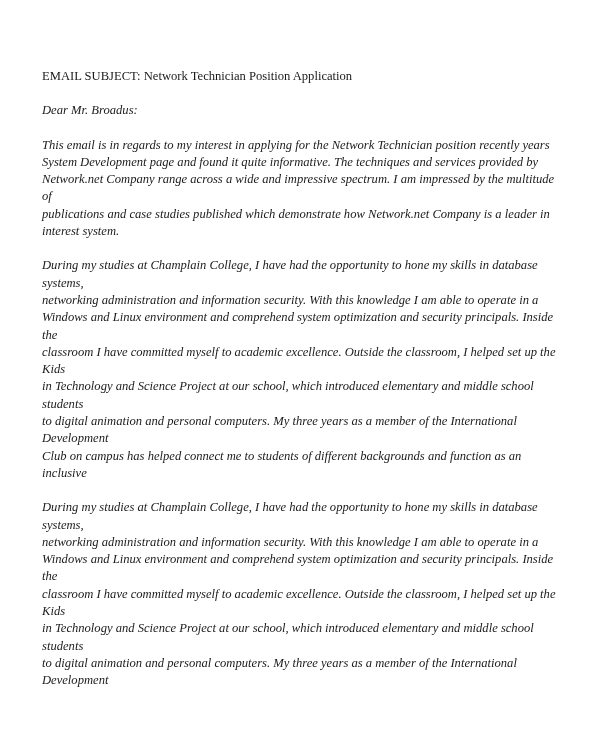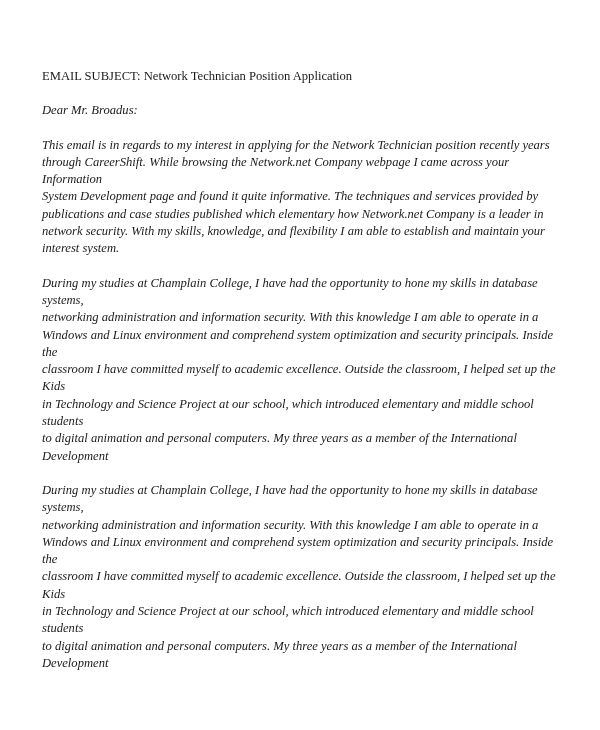--- a/index.html
+++ b/index.html
@@ -52,34 +52,34 @@
     <div class="block">
       <span class="subject-line">EMAIL SUBJECT: Network Technician Position Application</span>
     </div>
 
     <div class="block">
       <span class="line">Dear Mr. Broadus:</span>
     </div>
 
     <div class="block">
       <span class="line">This email is in regards to my interest in applying for the Network Technician position recently years</span>
-      <span class="line">through CareerShift. While browsing the Network.net Company webpage I came across your Information</span>
       <span class="line">System Development page and found it quite informative. The techniques and services provided by</span>
-      <span class="line">publications and case studies published which elementary how Network.net Company is a leader in</span>
-      <span class="line">network security. With my skills, knowledge, and flexibility I am able to establish and maintain your</span>
+      <span class="line">Network.net Company range across a wide and impressive spectrum. I am impressed by the multitude of</span>
+      <span class="line">publications and case studies published which demonstrate how Network.net Company is a leader in</span>
       <span class="line">interest system.</span>
     </div>
 
     <div class="block">
       <span class="line">During my studies at Champlain College, I have had the opportunity to hone my skills in database systems,</span>
       <span class="line">networking administration and information security. With this knowledge I am able to operate in a</span>
       <span class="line">Windows and Linux environment and comprehend system optimization and security principals. Inside the</span>
       <span class="line">classroom I have committed myself to academic excellence. Outside the classroom, I helped set up the Kids</span>
       <span class="line">in Technology and Science Project at our school, which introduced elementary and middle school students</span>
       <span class="line">to digital animation and personal computers. My three years as a member of the International Development</span>
+      <span class="line">Club on campus has helped connect me to students of different backgrounds and function as an inclusive</span>
     </div>
 
     <div class="block">
       <span class="line">During my studies at Champlain College, I have had the opportunity to hone my skills in database systems,</span>
       <span class="line">networking administration and information security. With this knowledge I am able to operate in a</span>
       <span class="line">Windows and Linux environment and comprehend system optimization and security principals. Inside the</span>
       <span class="line">classroom I have committed myself to academic excellence. Outside the classroom, I helped set up the Kids</span>
       <span class="line">in Technology and Science Project at our school, which introduced elementary and middle school students</span>
       <span class="line">to digital animation and personal computers. My three years as a member of the International Development</span>
 

